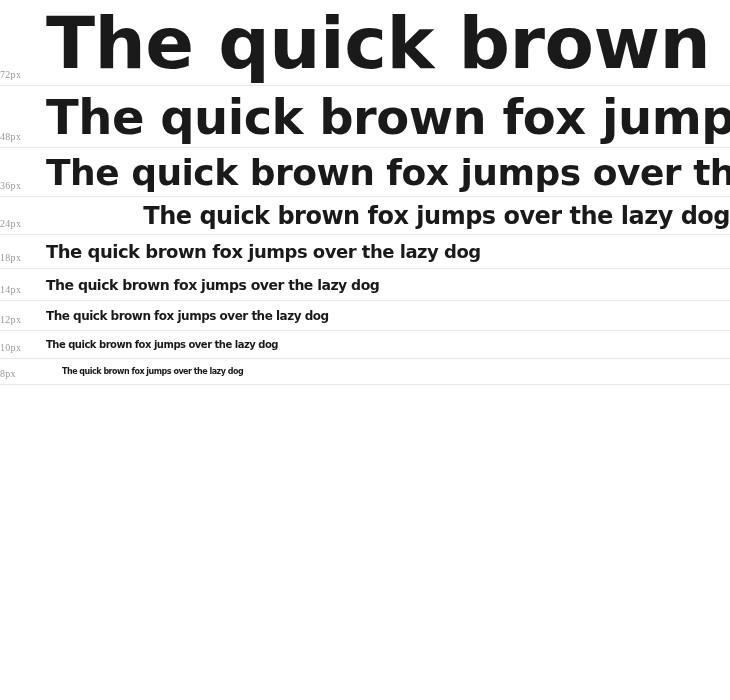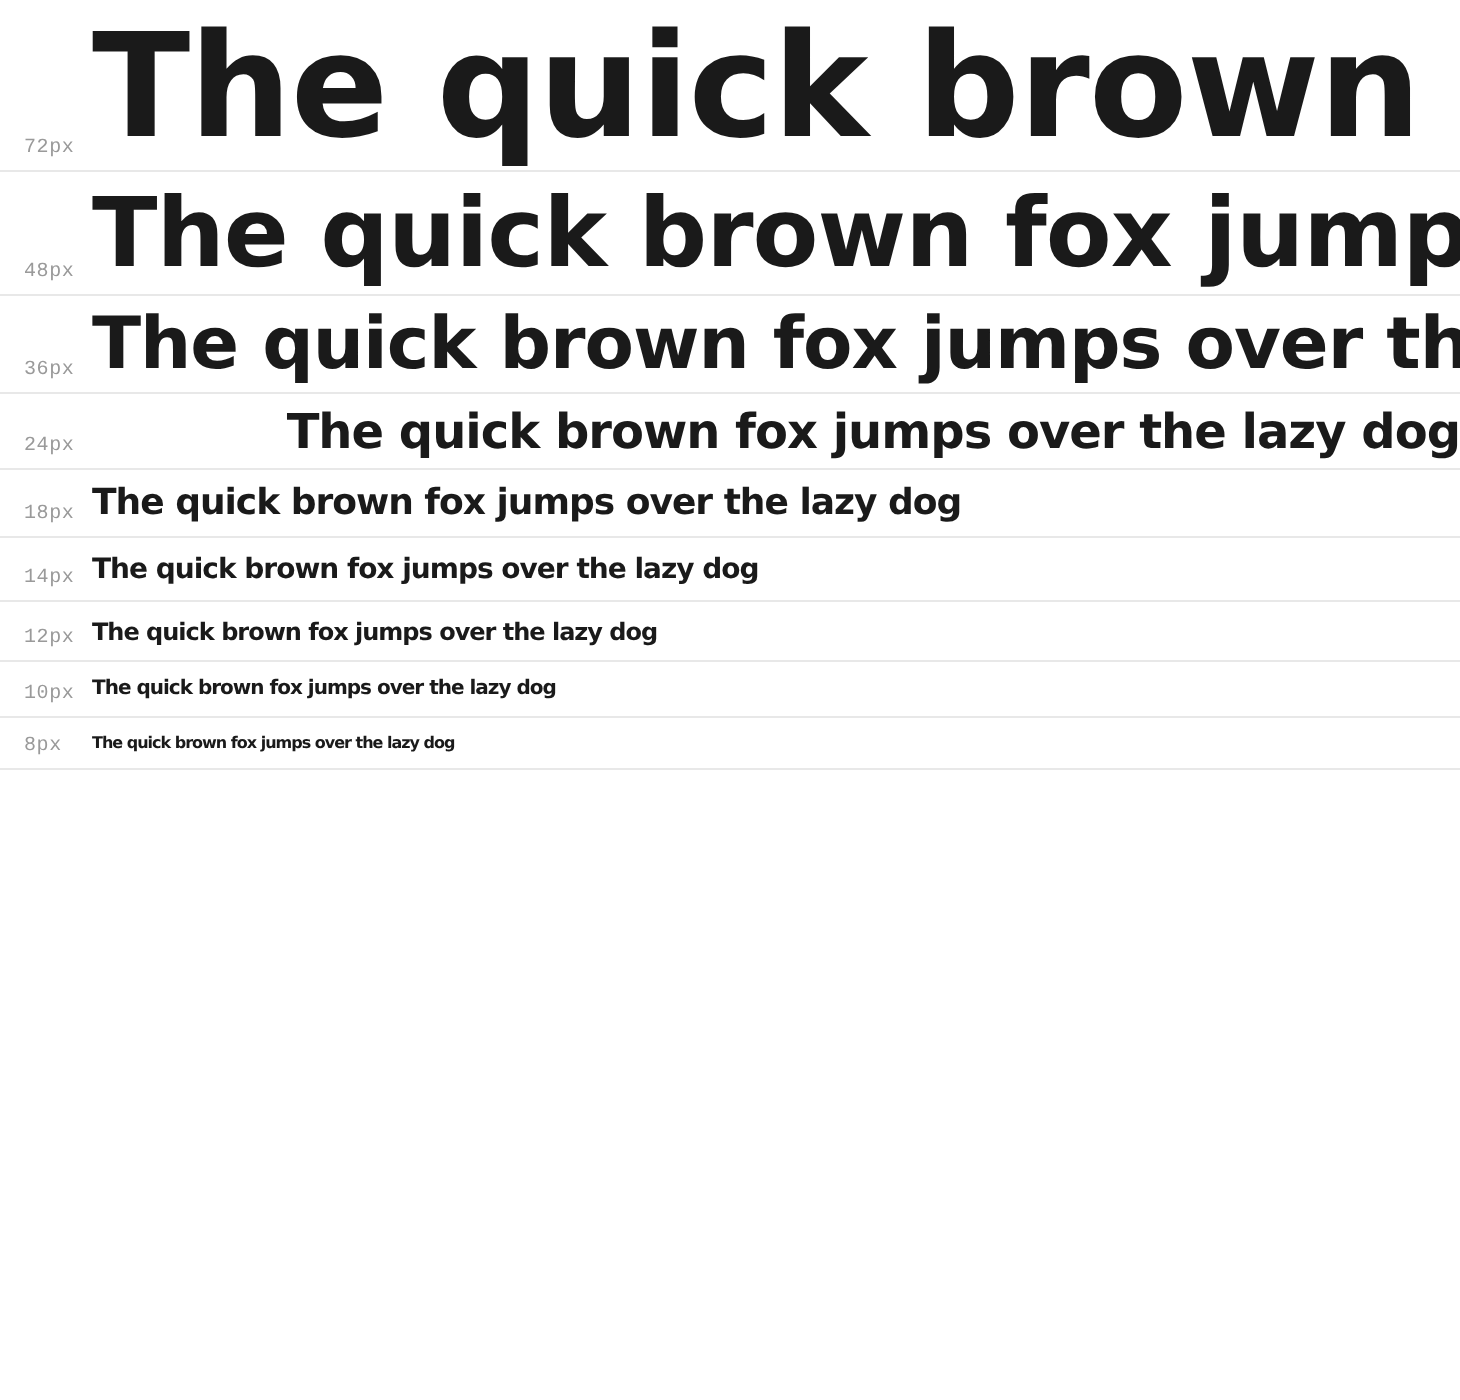--- a/index.html
+++ b/index.html
@@ -19,23 +19,23 @@
   }
   .row {
     position: relative;
     border-bottom: 1px solid #e8e8e8;
     box-sizing: border-box;
     overflow: hidden;
     white-space: nowrap;
   }
   .size-label {
     position: absolute;
-    left: 12px;
+    left: 0;
     bottom: 4px;
-    font-family: Liberation Mono, monospace;
+    font-family: Liberation Serif, serif;
     font-size: 10px;
     color: #9a9a9a;
     line-height: 12px;
     letter-spacing: 0.3px;
   }
   .sample {
     display: block;
     margin-left: 46px;
     color: #1a1a1a;
     font-family: "DejaVu Sans", sans-serif;
@@ -53,21 +53,21 @@
   .row-3 { height: 38px; text-align: right; }
   .row-3 .sample { font-size: 24px; line-height: 38px; }
   .row-4 { height: 34px; }
   .row-4 .sample { font-size: 18px; line-height: 34px; }
   .row-5 { height: 32px; }
   .row-5 .sample { font-size: 14px; line-height: 32px; }
   .row-6 { height: 30px; }
   .row-6 .sample { font-size: 12px; line-height: 30px; }
   .row-7 { height: 28px; }
   .row-7 .sample { font-size: 10px; line-height: 28px; }
-  .row-8 { height: 26px; }
+  .row-8 { height: 26px; padding-left: 16px; }
   .row-8 .sample { font-size: 8px; line-height: 26px; }
   .footer-space {
     height: 260px;
     background: #ffffff;
   }
 </style>
 </head>
 <body>
 
 <div id="specimen">

